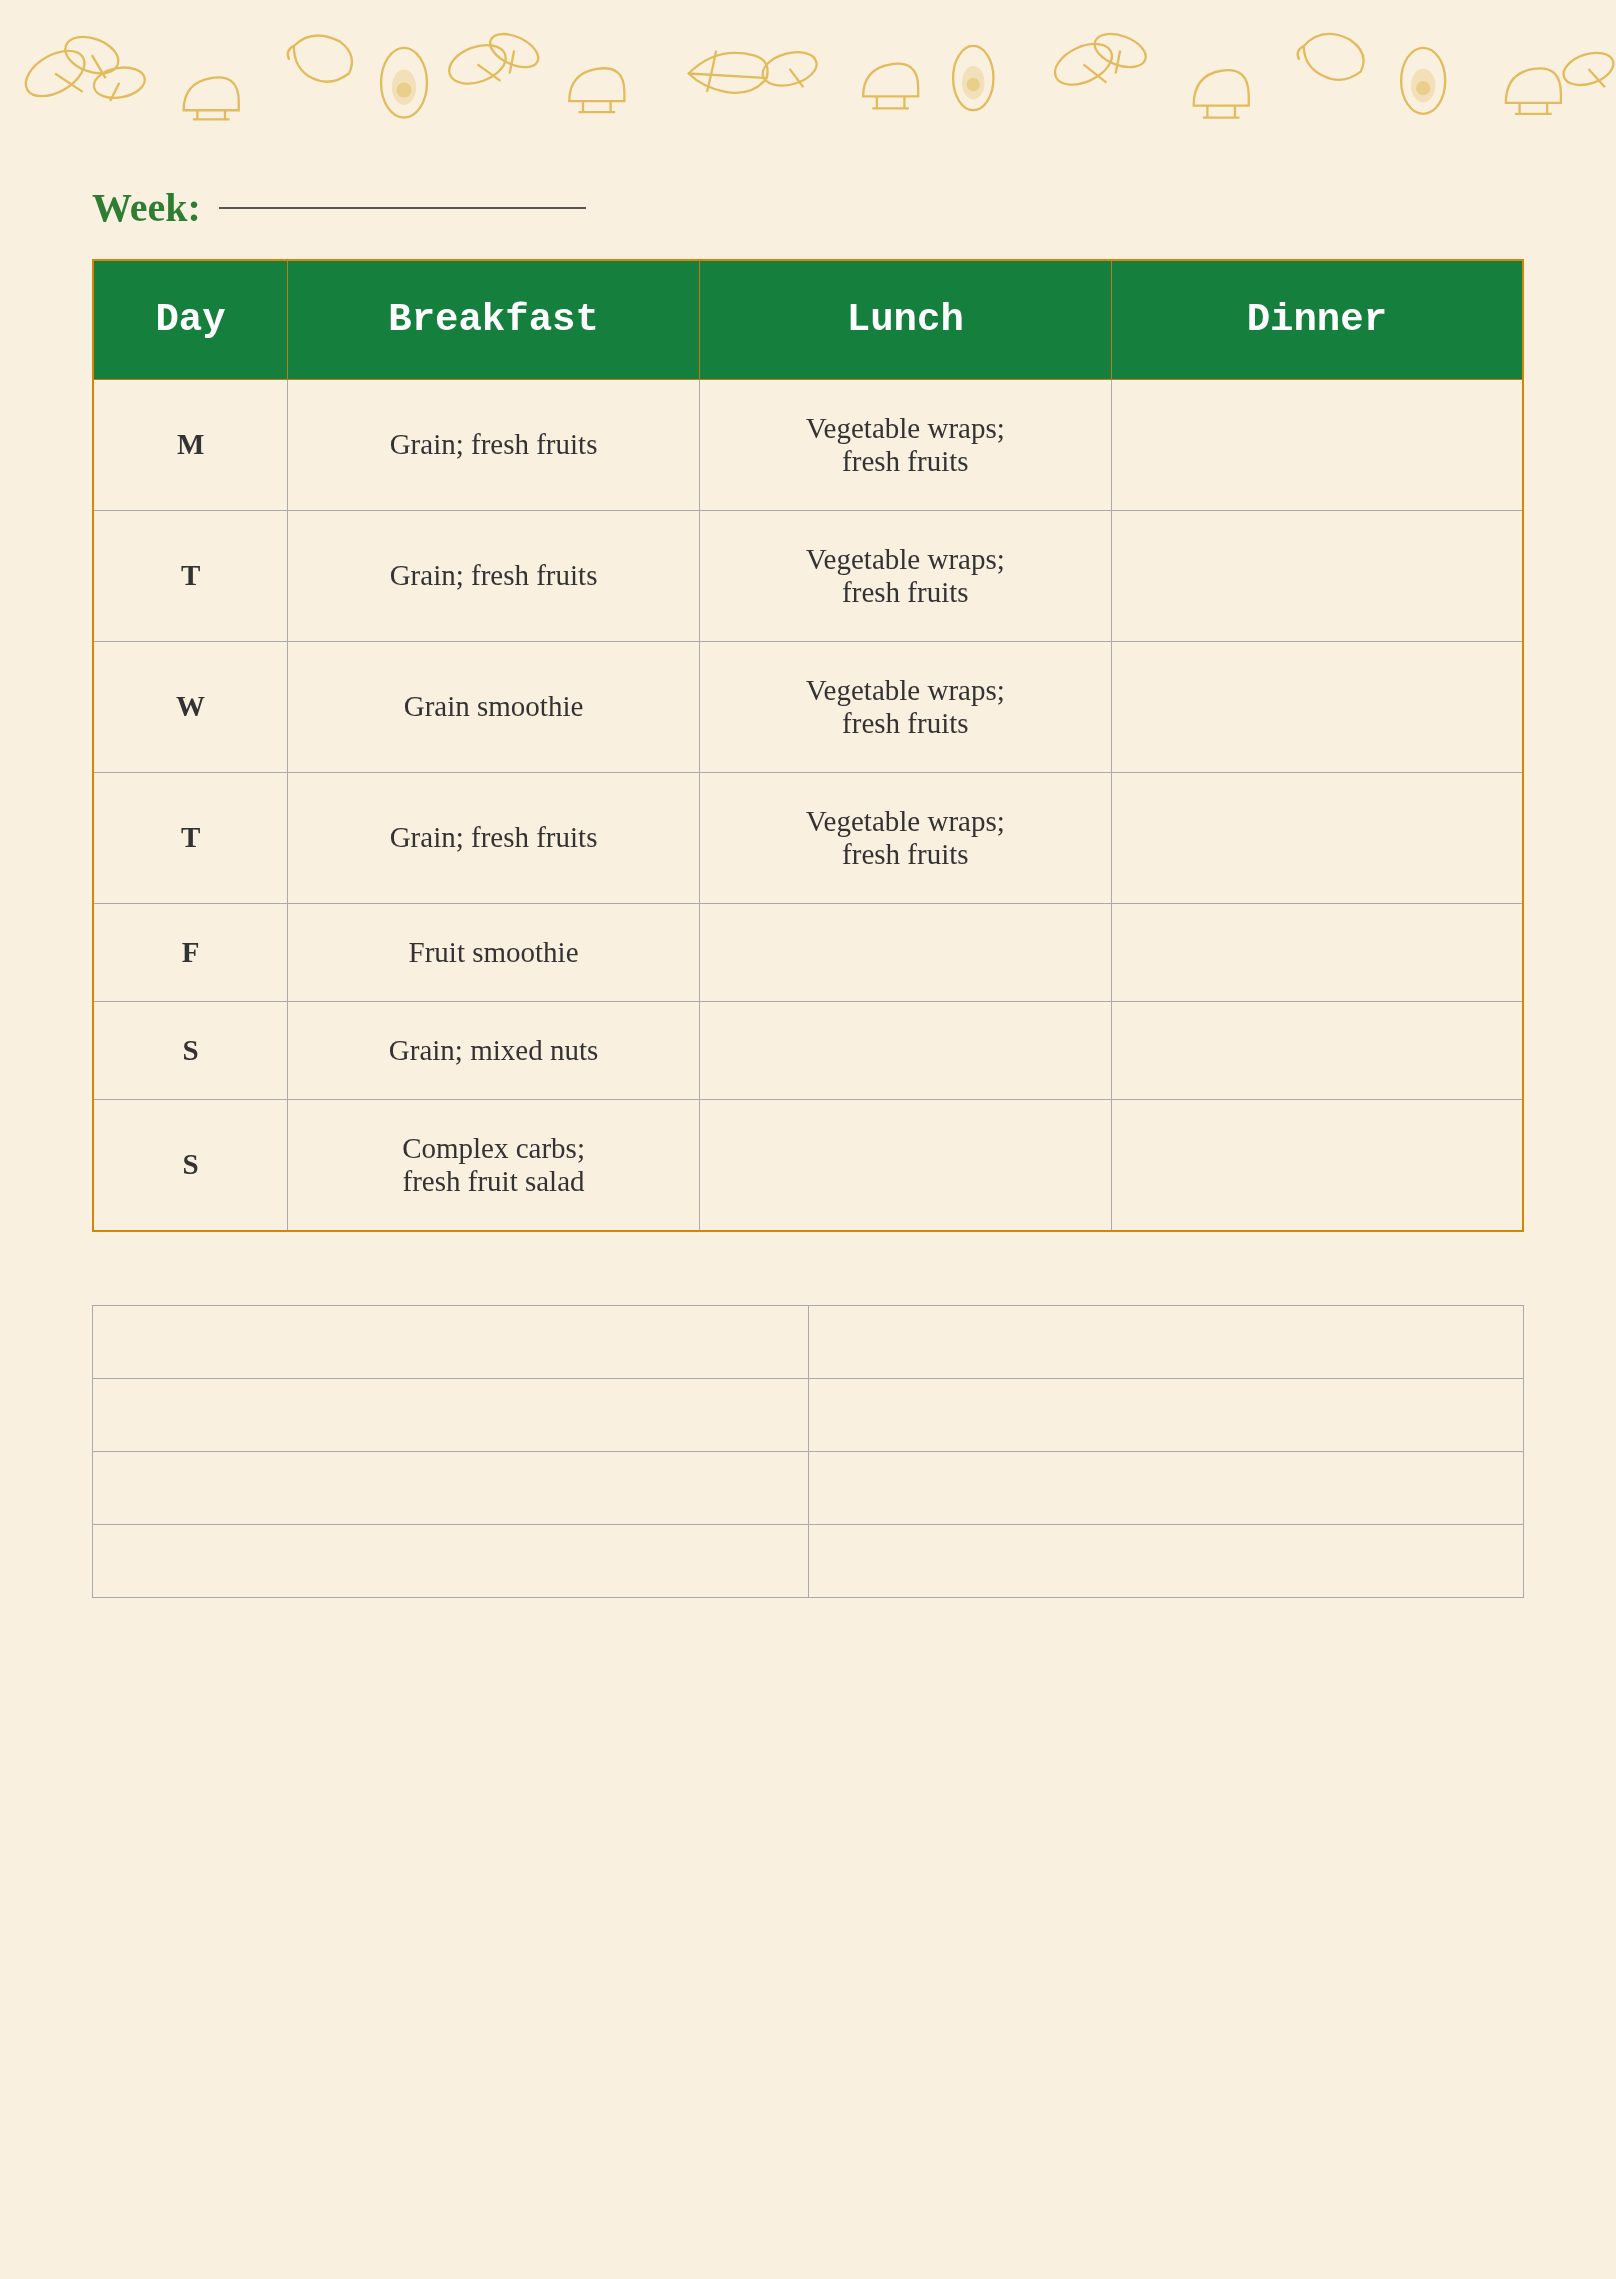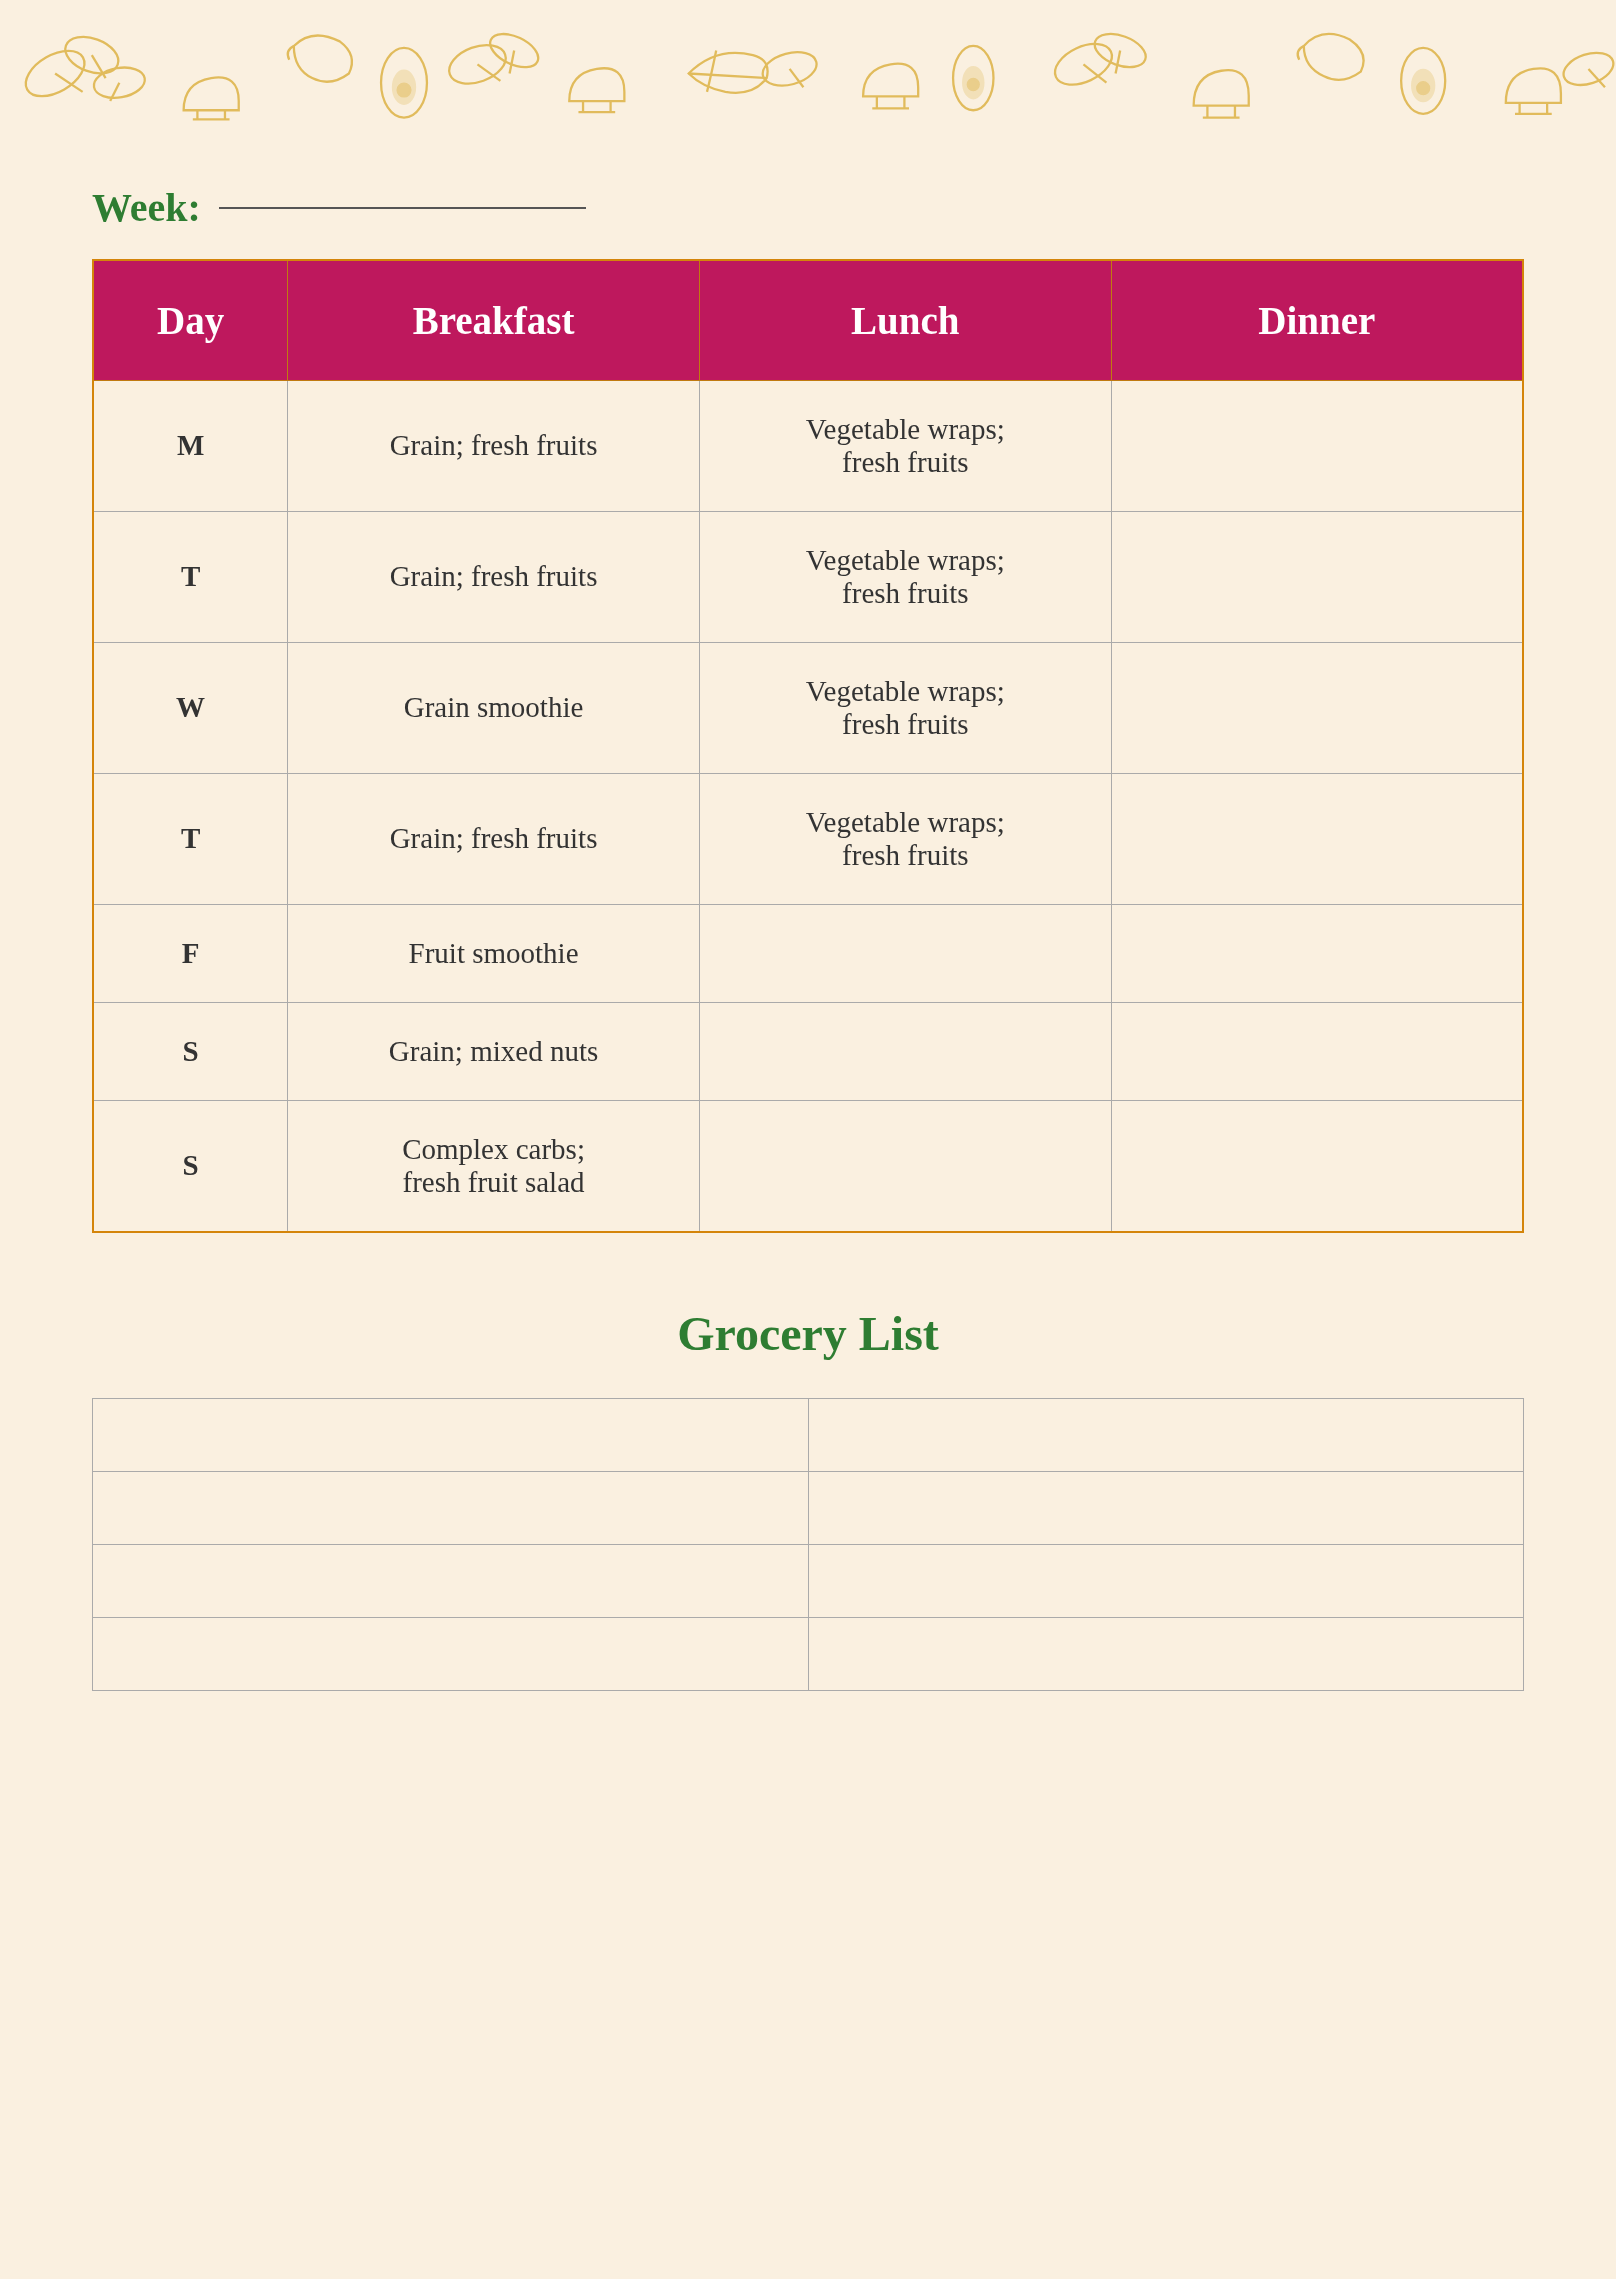--- a/index.html
+++ b/index.html
@@ -53,27 +53,27 @@
       margin-bottom: 55px;
     }
 
     .meal-table {
       width: 100%;
       border-collapse: collapse;
       border: 2.8px solid #d4850a;
     }
 
     .meal-table th {
-      background-color: #be185d;
+      background-color: #15803d;
       color: #ffffff;
       font-size: 39px;
       font-weight: bold;
       padding: 37px 18.4px;
       border: 1.8px solid #c07a10;
-      font-family: Liberation Serif, serif;
+      font-family: Liberation Mono, monospace;
     }
 
     .meal-table td {
       border: 1.4px solid #aaa;
       padding: 32px 18.4px;
       text-align: center;
       vertical-align: middle;
       font-size: 29px;
       color: #333;
       font-family: 'Georgia', serif;
@@ -274,21 +274,20 @@
           <td class="day-cell">S</td>
           <td>Complex carbs;<br>fresh fruit salad</td>
           <td></td>
           <td></td>
         </tr>
       </tbody>
   </table>
 </div>
 
 <div class="grocery-section">
-  <div class="grocery-title">Grocery List</div>
   <table class="grocery-table">
     <tbody id="grocery-tbody">
     <tr>
           <td></td>
           <td></td>
         </tr>
         <tr>
           <td></td>
           <td></td>
         </tr>

